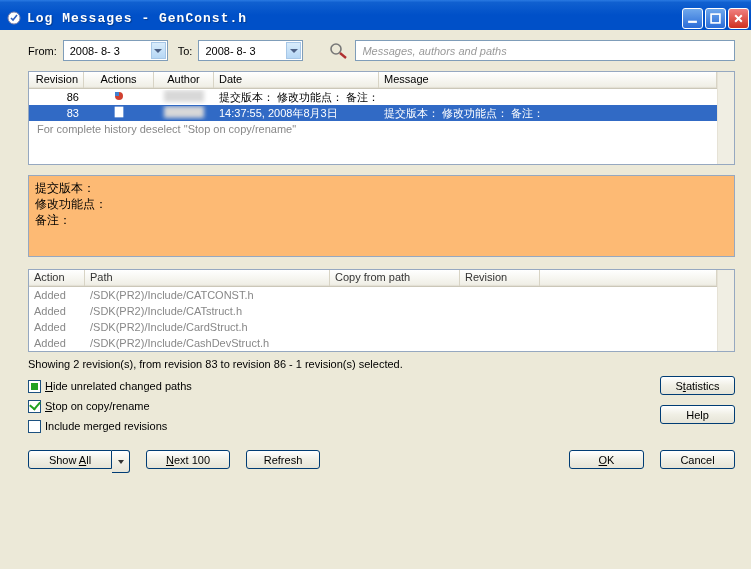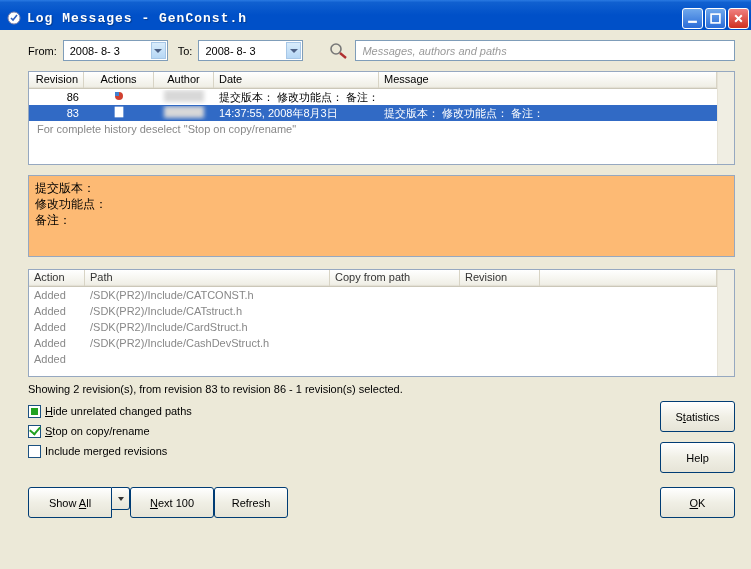--- a/index.html
+++ b/index.html
@@ -44,42 +44,42 @@
 
 .listview-wrap { display: flex; }
 .listview-main { flex: 1; display: flex; flex-direction: column; }
 
 .author-blur { display: inline-block; width: 40px; height: 12px; background: #d8d8d8; filter: blur(2px); }
 
 .action-ic { display:inline-flex; width:12px; height:12px; }
 
 .details { border: 1px solid #96a8c0; background: #fdba74; height: 82px; margin-top: 10px; padding: 4px 6px; font-size: 12px; line-height: 16px; overflow: hidden; }
 
-.paths { border: 1px solid #96a8c0; background: #fff; height: 108px; margin-top: 12px; display: flex; }
+.paths { border: 1px solid #96a8c0; background: #fff; height: 83px; margin-top: 12px; display: flex; }
 .paths-main { flex: 1; overflow: hidden; }
 .paths .lv-head .col { color: #333; }
 .paths .lv-row { color: #888; }
 .c-action { width: 56px; }
 .c-path { width: 245px; }
 .c-copy { width: 130px; }
 .c-prev { width: 80px; }
 
 .status { margin-top: 6px; font-size: 11px; }
 
 .bottom-row { display: flex; margin-top: 6px; }
 .checks { flex: 1; font-size: 11px; line-height: 20px; }
 .chk { display: flex; align-items: center; gap: 4px; }
 .chk-box { width: 13px; height: 13px; border: 1px solid #1c5180; background: #fff; display: flex; align-items: center; justify-content: center; }
 .chk-box.checked:after { content: ""; width: 8px; height: 5px; border-left: 2px solid #21a121; border-bottom: 2px solid #21a121; transform: rotate(-50deg); margin-top: -3px; }
 .chk-box.mixed:after { content:""; width:7px; height:7px; background:#21a121; }
 
 .side-btns { display: flex; flex-direction: column; gap: 10px; align-items: flex-end; }
-.btn { min-width: 75px; height: 31px; border: 1px solid #003c74; border-radius: 3px; background: linear-gradient(to bottom, #fff, #f0efe5 50%, #e6e4d7); font-size: 11px; padding: 0 10px; display: inline-flex; align-items: center; justify-content: center; cursor: pointer; }
-
-.footer { display: flex; align-items: center; margin-top: 14px; gap: 0; }
+.btn { min-width: 75px; height: 19px; border: 1px solid #003c74; border-radius: 3px; background: linear-gradient(to bottom, #fff, #f0efe5 50%, #e6e4d7); font-size: 11px; padding: 0 10px; display: inline-flex; align-items: center; justify-content: center; cursor: pointer; }
+
+.footer { display: flex; align-items: flex-start; margin-top: 14px; gap: 16px; }
 .splitbtn { display: flex; }
 .splitbtn .btn { border-radius: 3px 0 0 3px; min-width: 84px; }
 .splitbtn .drop { width: 18px; height: 23px; border: 1px solid #003c74; border-left: none; border-radius: 0 3px 3px 0; background: linear-gradient(to bottom, #fff, #f0efe5 50%, #e6e4d7); display: flex; align-items: center; justify-content: center;}
 .splitbtn .drop:after { content: ""; border-left: 3px solid transparent; border-right: 3px solid transparent; border-top: 4px solid #333; }
 .spacer { flex: 1; }
 
 u.access { text-decoration: underline; }
 </style>
 </head>
 <body>
@@ -257,14 +257,17 @@
     <button class="btn" style="min-width:84px">
         <span><u class="access">N</u>ext 100</span>
       </button>
     <button class="btn" style="min-width:74px">
         <span>Refresh</span>
       </button>
     <div class="spacer"></div>
     <button class="btn">
         <span><u class="access">O</u>K</span>
       </button>
+    <button class="btn">
+        <span>Cancel</span>
+      </button>
   </div>
 </div>
 
 </body></html>

